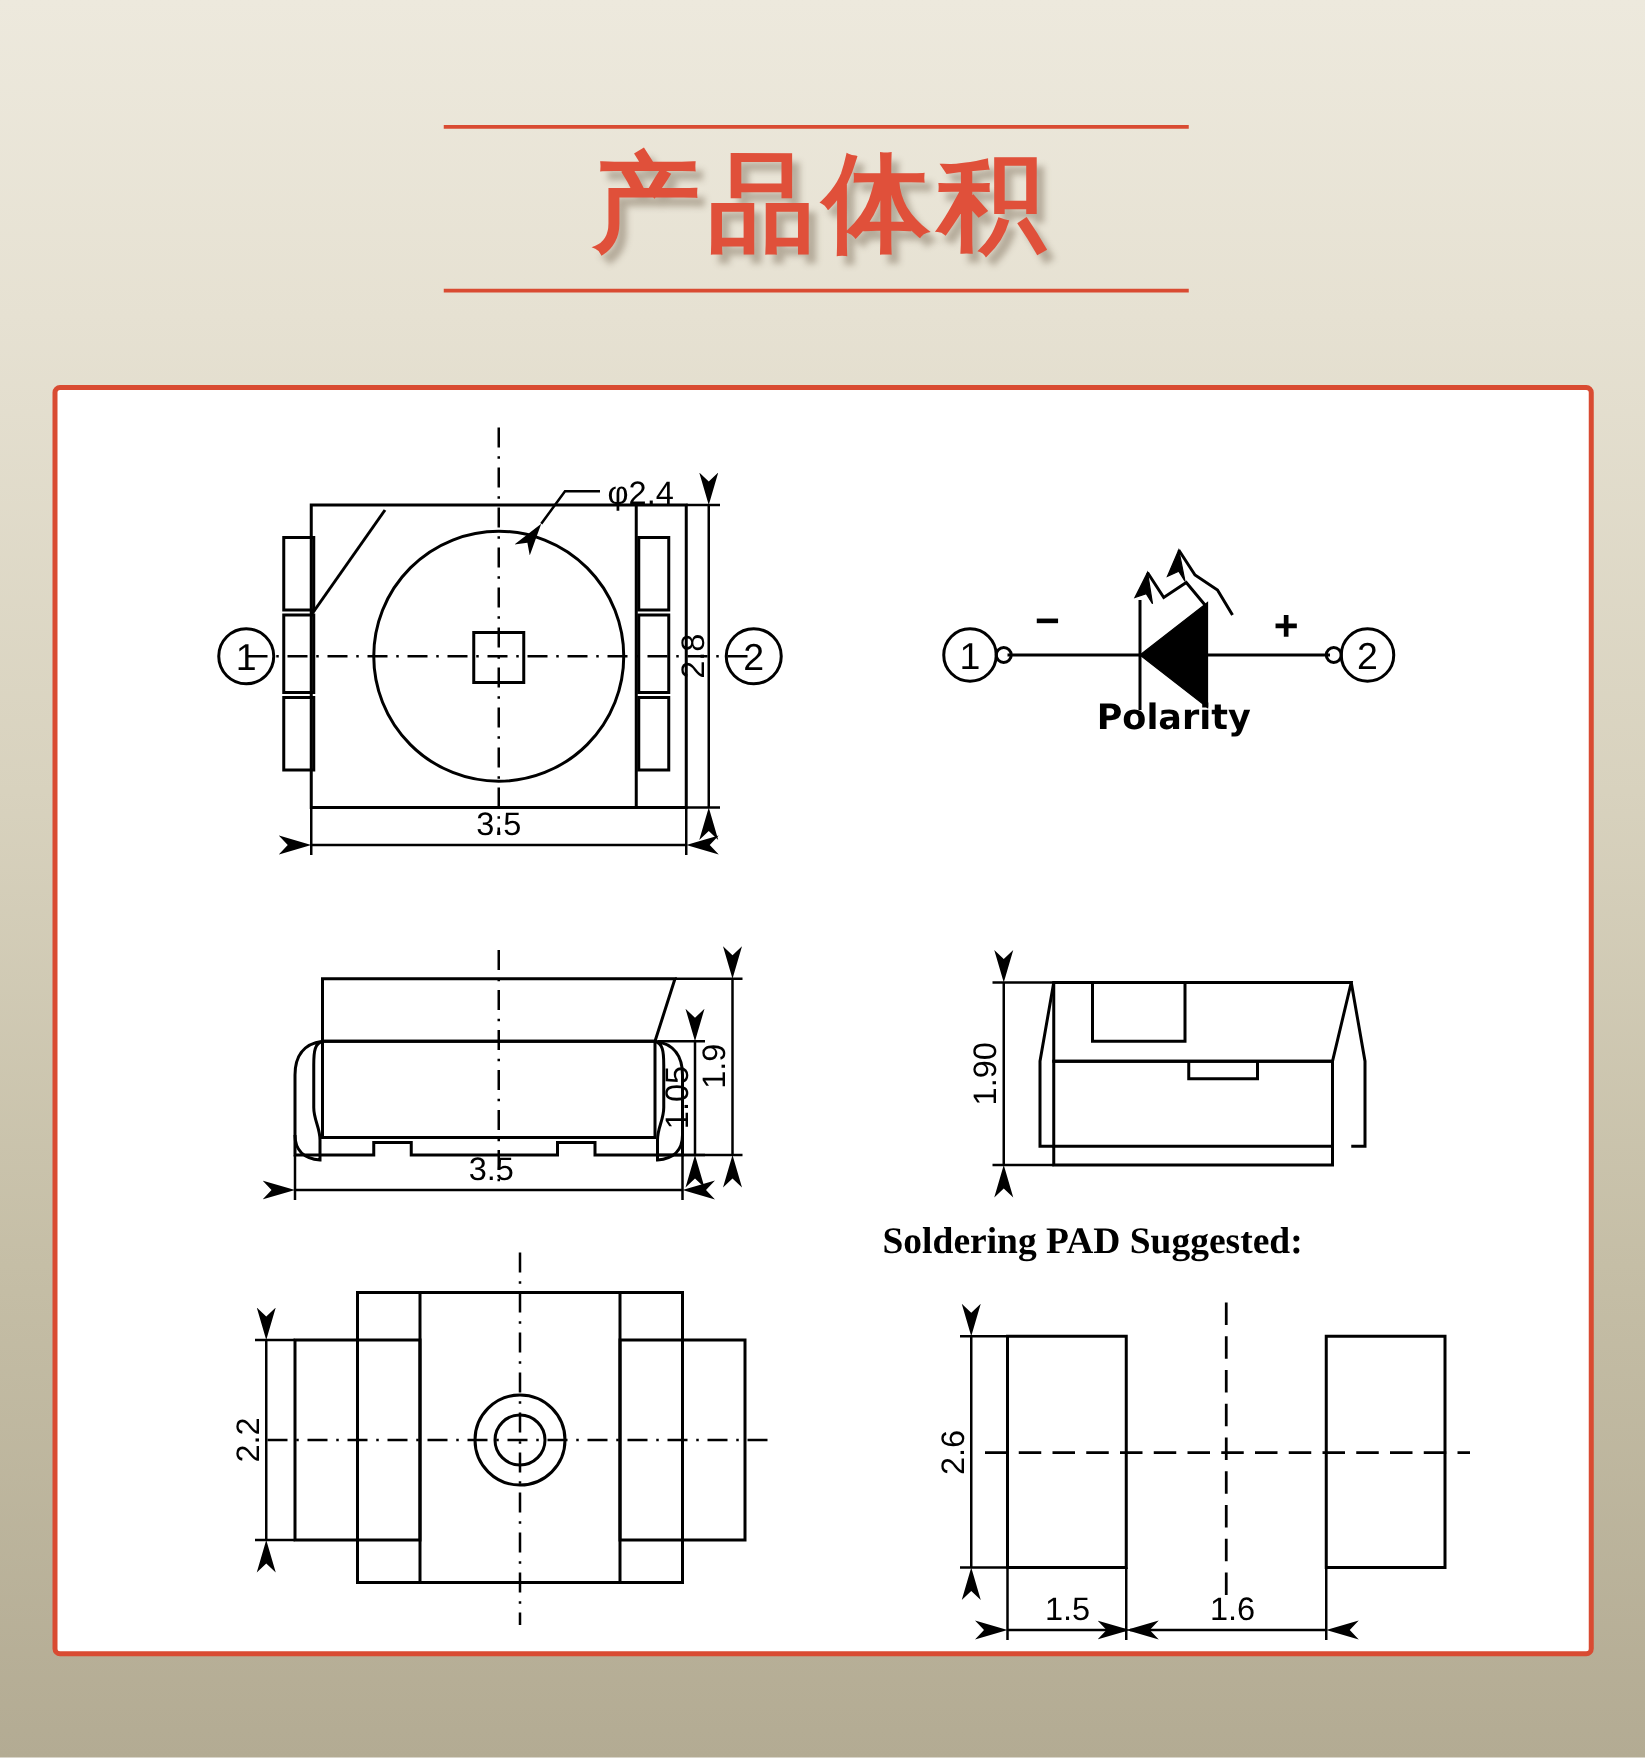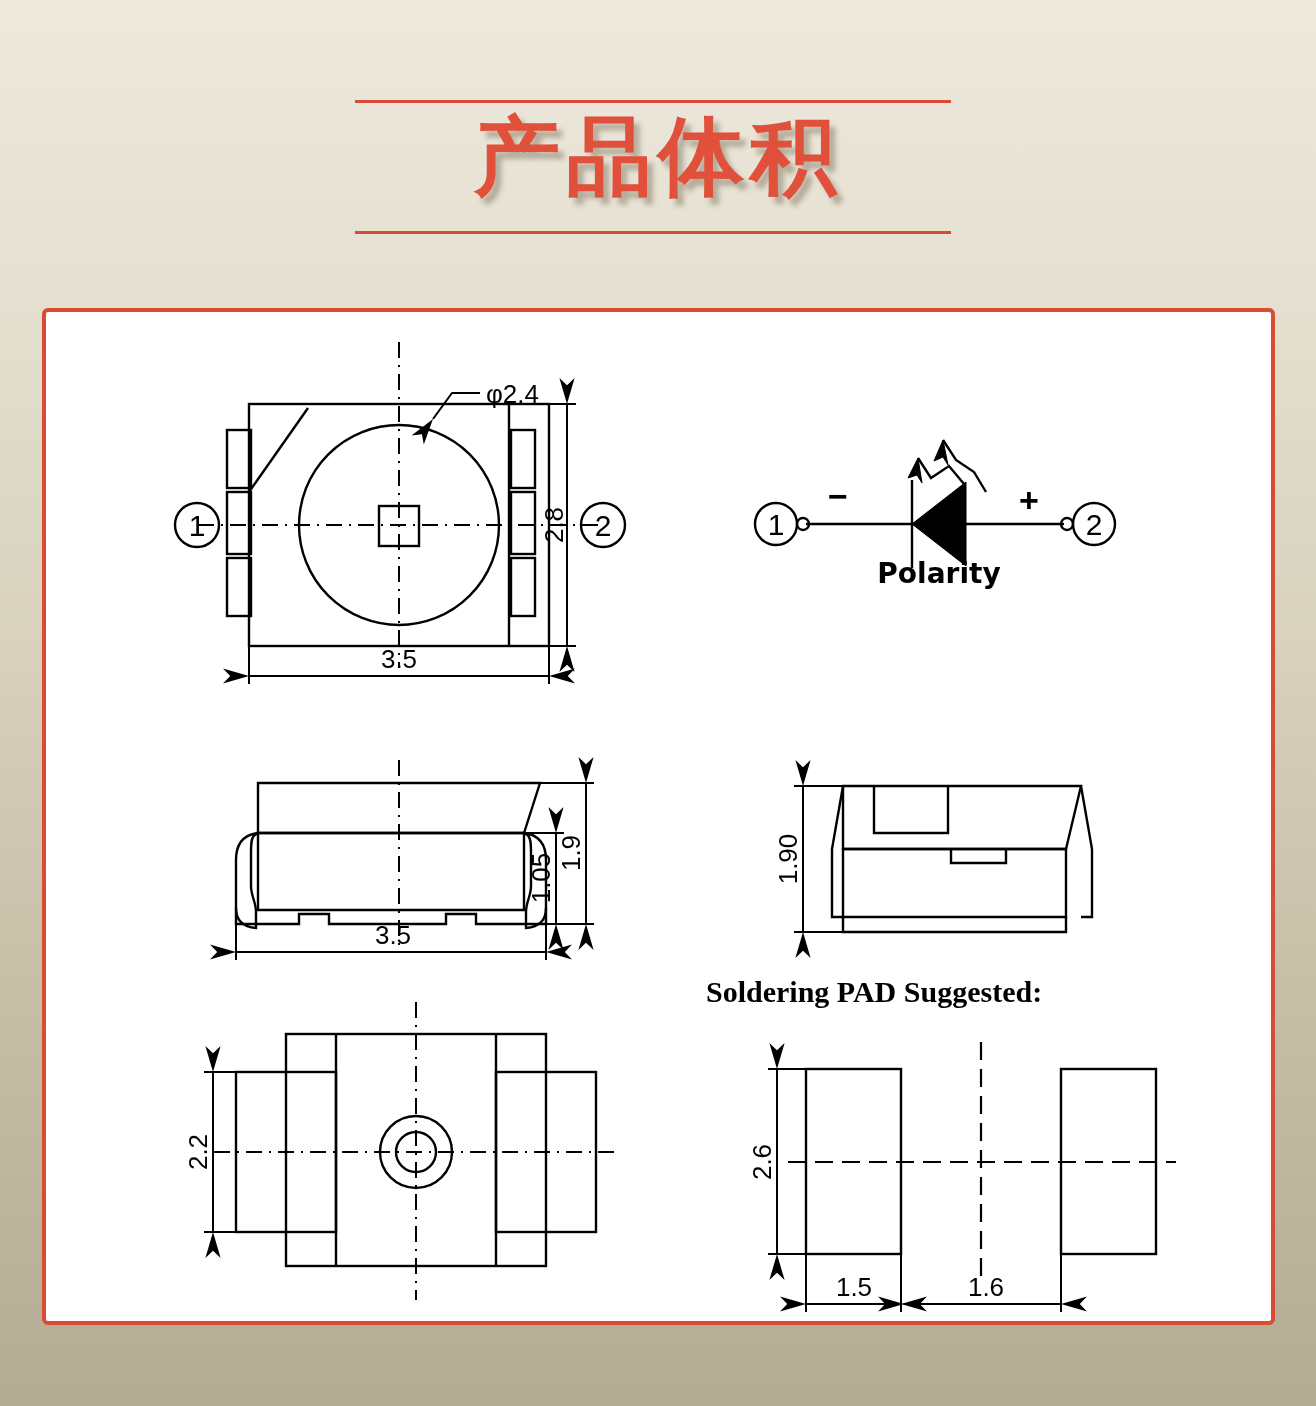--- a/index.html
+++ b/index.html
@@ -31,21 +31,21 @@
     background: #D94B32;
   }
   .rule-top { top: 100px; }
   .rule-bottom { top: 231px; }
   .title {
     position: absolute;
     left: 0;
     top: 108px;
     width: 1316px;
     text-align: center;
-    font-family: Liberation Mono, monospace;
+    font-family: Liberation Serif, serif;
     font-size: 86px;
     font-weight: bold;
     letter-spacing: 6px;
     color: #E0503A;
     text-shadow: 6px 7px 5px rgba(120,105,85,0.45);
     line-height: 110px;
     white-space: nowrap;
   }
 
   

